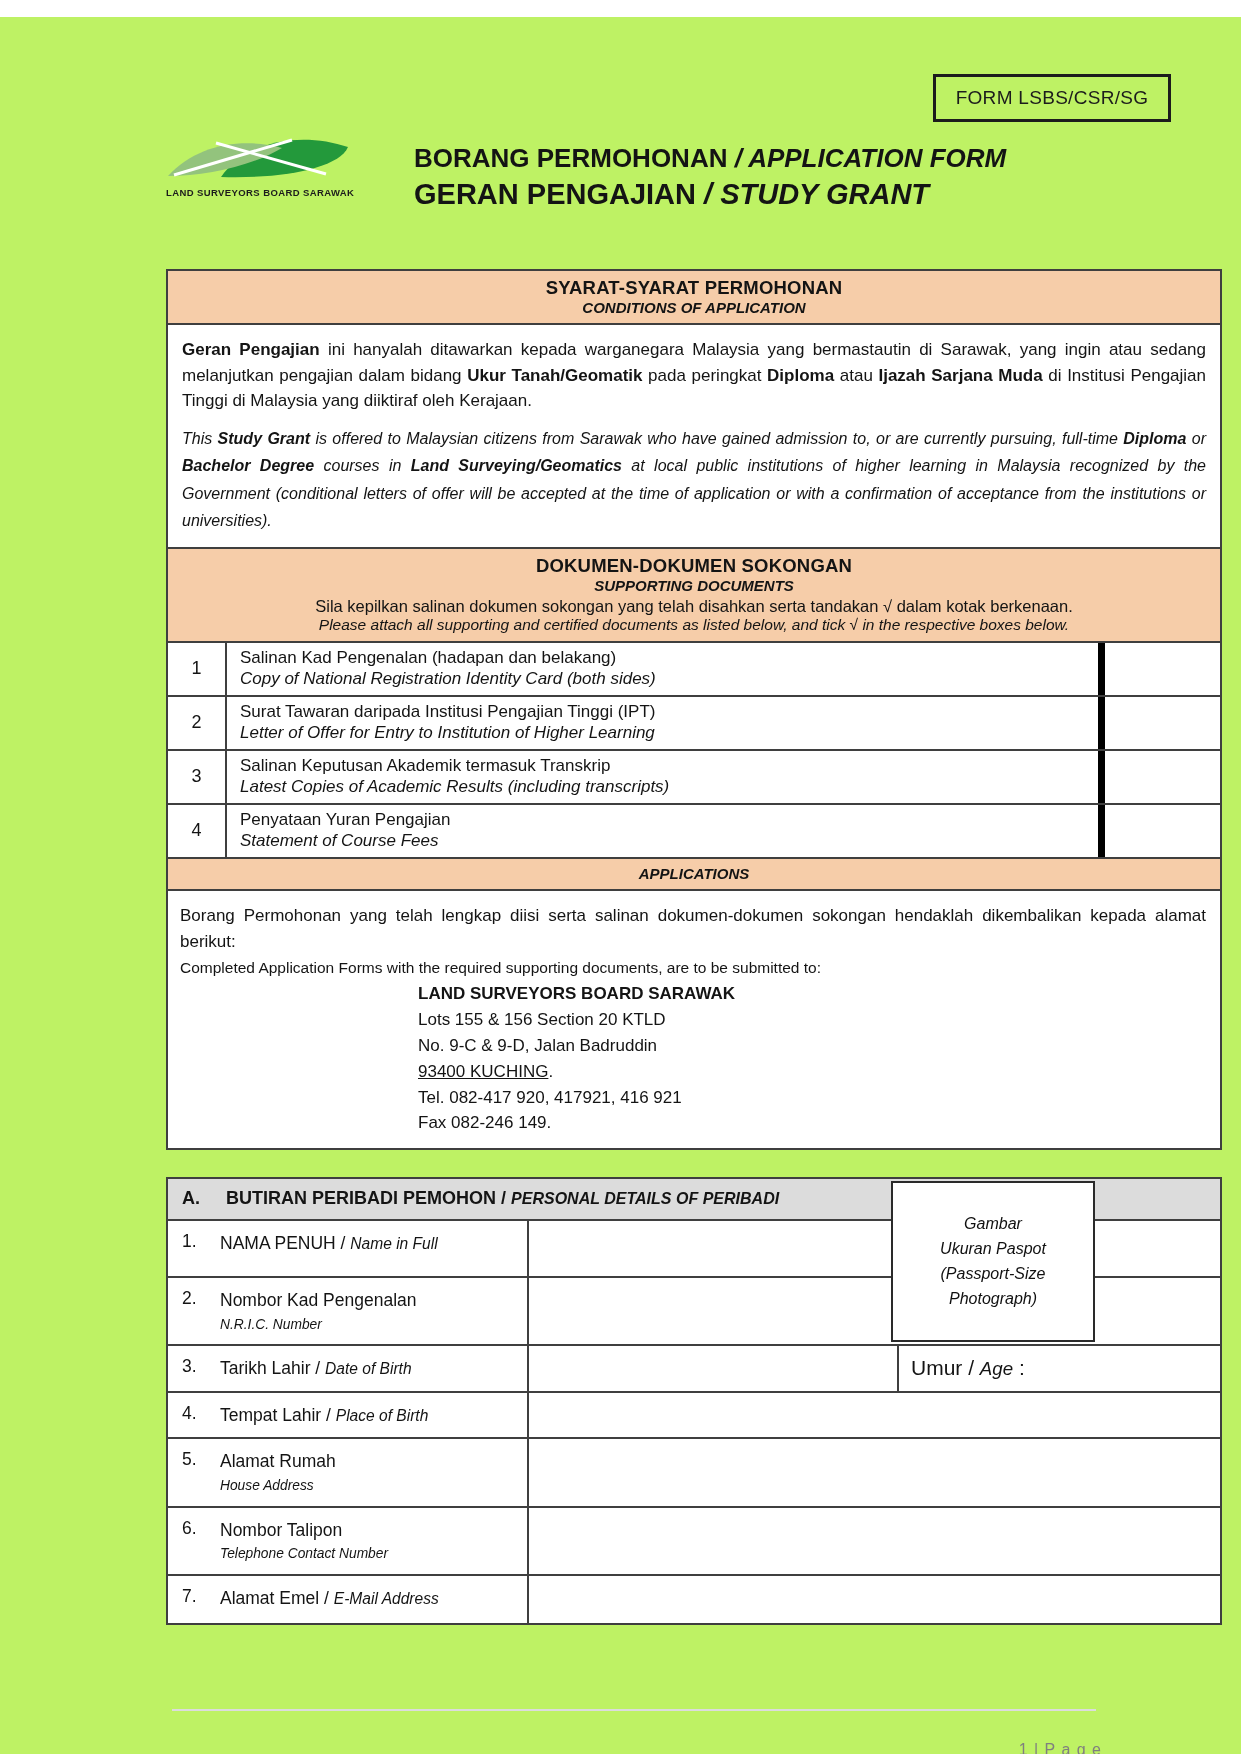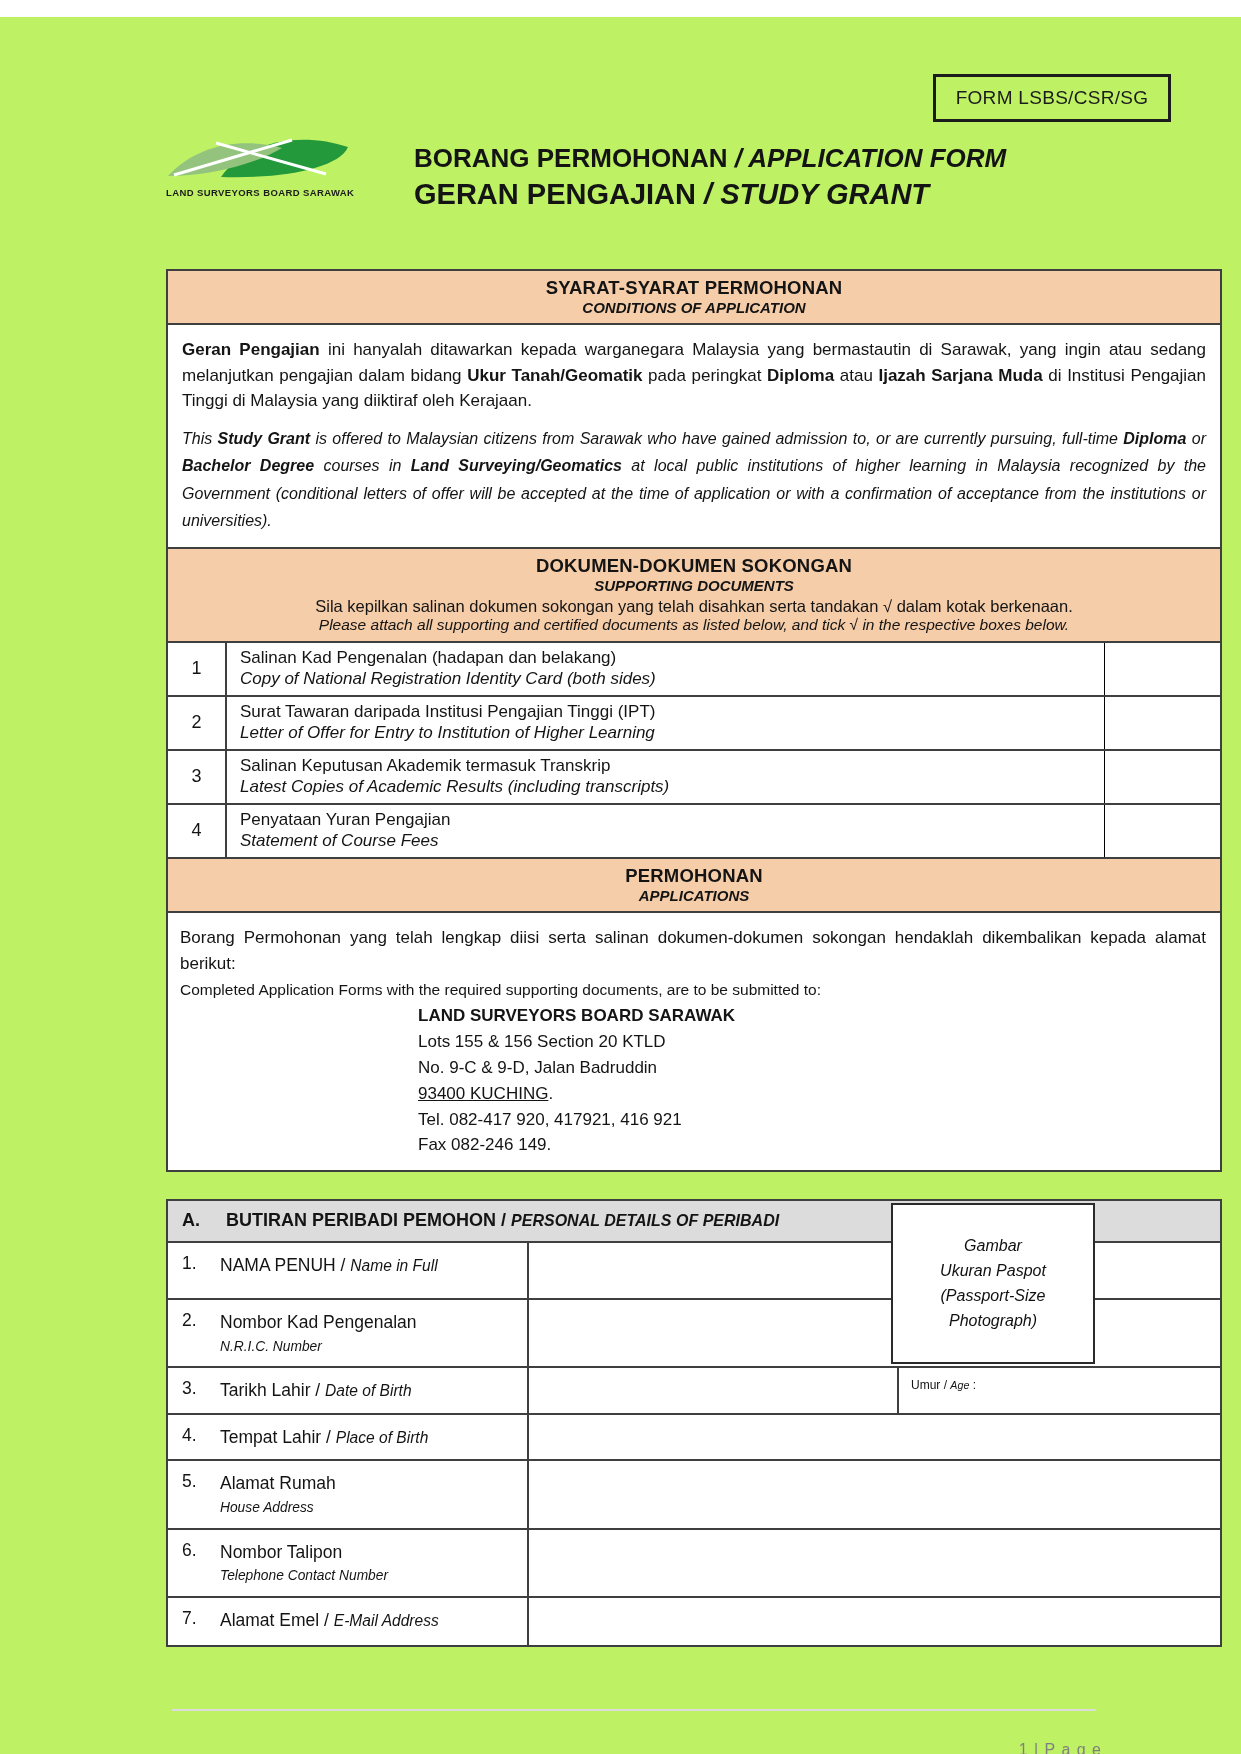--- a/index.html
+++ b/index.html
@@ -34,21 +34,21 @@
   .note-bm{ font-size:16.5px; margin-top:3px; }
   .note-en{ font-size:15.5px; font-style:italic; }
   .body-sec{ padding:12px 14px; background:#fff; }
   .para-bm{ font-size:17px; line-height:1.5; text-align:justify; }
   .para-en{ font-size:16px; font-style:italic; line-height:1.72; text-align:justify; margin-top:11px; }
 
   
   .doc-row{ display:grid; grid-template-columns:59px 1fr 115px; border-bottom:2px solid #3f3f3f; background:#fff; }
   .doc-row:last-child{ border-bottom:none; }
   .doc-num{ display:flex; align-items:center; justify-content:center; font-size:18px; border-right:2px solid #3f3f3f; }
-  .doc-desc{ padding:5px 13px 6px 13px; border-right:1px solid #000000; }
+  .doc-desc{ padding:5px 13px 6px 13px; border-right:7px solid #000000; }
   .doc-bm{ font-size:17px; }
   .doc-en{ font-size:17px; font-style:italic; margin-top:1px; }
   .tick-cell{ background:#fff; }
 
   
   .apps-bm{ font-size:17px; line-height:1.55; text-align:justify; }
   .apps-en{ font-size:15.5px; margin-top:4px; }
   .addr{ margin-left:238px; margin-top:4px; font-size:17px; line-height:1.52; }
 
   
@@ -62,21 +62,21 @@
   .field-row{ display:grid; grid-template-columns:359px 1fr; border-bottom:2px solid #3f3f3f; }
   .field-row:last-child{ border-bottom:none; }
   .f-label{ display:flex; padding:10px 8px 10px 14px; }
   .f-num{ width:38px; flex:none; font-size:17.5px; }
   .f-text{ font-size:17.5px; line-height:1.4; }
   .f-sub{ font-size:15.5px; }
   .f-value{ border-left:2px solid #3f3f3f; }
   .row-h1{ min-height:57px; } .row-h2{ min-height:64px; } .row-h3{ min-height:45px; }
   .row-h4{ min-height:45px; } .row-h5{ min-height:66px; } .row-h6{ min-height:58px; } .row-h7{ min-height:47px; }
   .split-value{ display:grid; grid-template-columns:368px 1fr; height:100%; }
-  .umur-cell{ border-left:2px solid #3f3f3f; padding:10px 12px; font-size:12px; }
+  .umur-cell{ border-left:2px solid #3f3f3f; padding:10px 12px; font-size:21px; }
   .photo-box{
     position:absolute; top:4px; left:725px; width:204px; height:161px; z-index:3;
     background:#fff; border:2.5px solid #2a2a2a;
     display:flex; flex-direction:column; justify-content:center; text-align:center;
     font-style:italic; font-size:16px; line-height:1.55; color:#101010;
   }
 
   
   .footer-line{ position:absolute; left:172px; top:1692px; width:924px; border-top:2px solid #dcdcdc; }
   .footer-text{ position:absolute; top:1724px; right:139px; font-size:16px; color:#7f7f7f; letter-spacing:1px; }
@@ -157,21 +157,20 @@
           <div class="doc-num">4</div>
           <div class="doc-desc">
             <div class="doc-bm">Penyataan Yuran Pengajian</div>
             <div class="doc-en">Statement of Course Fees</div>
           </div>
           <div class="tick-cell"></div>
         </div>
       </div>
 
       <div class="peach">
-        <div class="h-bm">PERMOHONAN</div>
         <div class="h-en">APPLICATIONS</div>
       </div>
 
       <div class="body-sec">
         <p class="apps-bm">Borang Permohonan yang telah lengkap diisi serta salinan dokumen-dokumen sokongan hendaklah dikembalikan kepada alamat berikut:</p>
         <p class="apps-en">Completed Application Forms with the required supporting documents, are to be submitted to:</p>
         <div class="addr">
           <div><span style="font-weight: bold;">LAND SURVEYORS BOARD SARAWAK</span></div>
           <div><span>Lots 155 &amp; 156 Section 20 KTLD</span></div>
           <div><span>No. 9-C &amp; 9-D, Jalan Badruddin</span></div>

